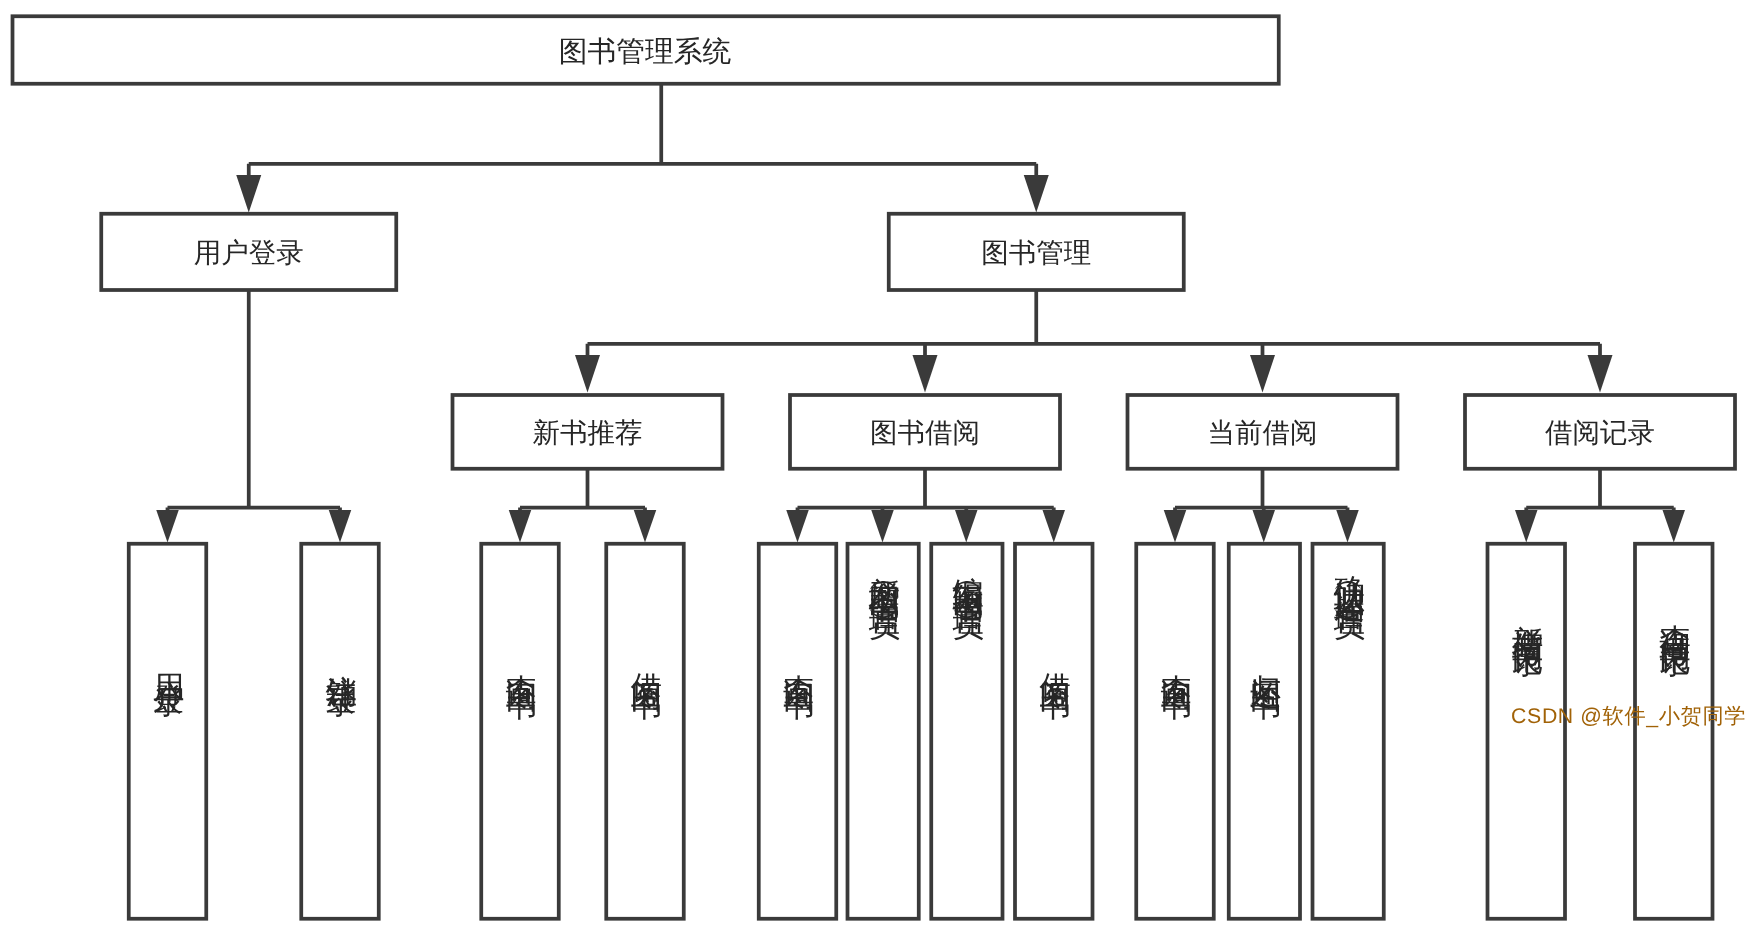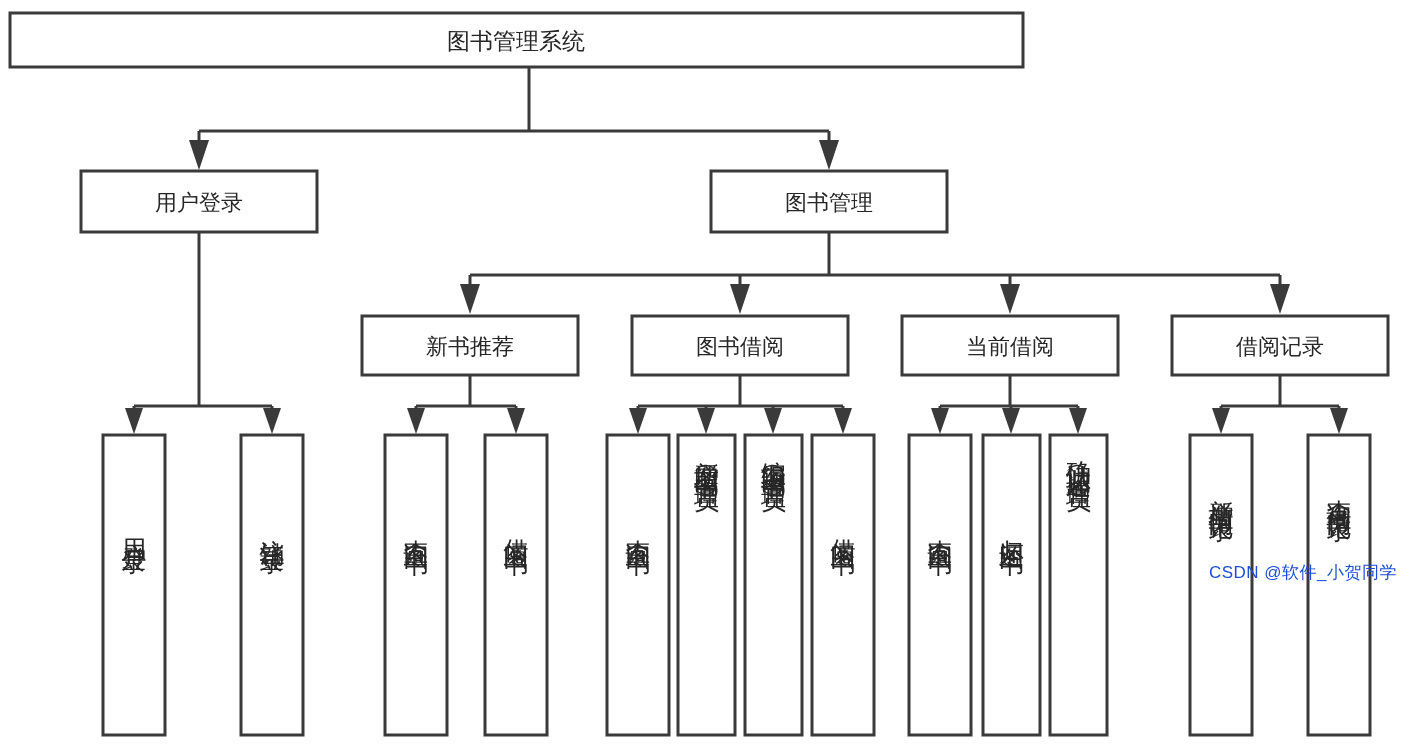--- a/index.html
+++ b/index.html
@@ -68,21 +68,21 @@
     letter-spacing: 4px;
     color: #262626;
     white-space: nowrap;
   }
   .watermark {
     position: absolute;
     right: 8px;
     bottom: 4px;
     font-family: "Liberation Sans", "DejaVu Sans", sans-serif;
     font-size: 17px;
-    color: #1d4ed8;
+    color: #a16207;
     letter-spacing: 0.5px;
     white-space: nowrap;
   }
 </style>
 </head>
 <body>
 
 <div id="diagram-root">
 
   <svg id="tree-svg" viewBox="0 0 1405 747">

